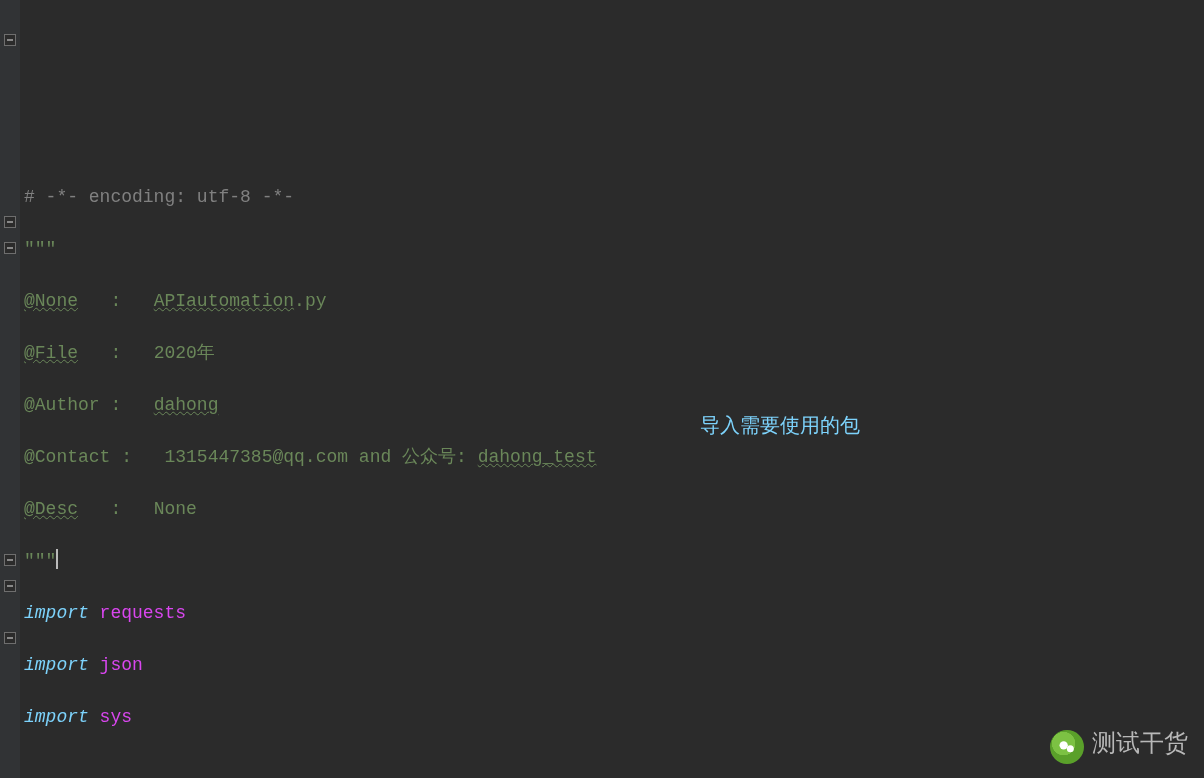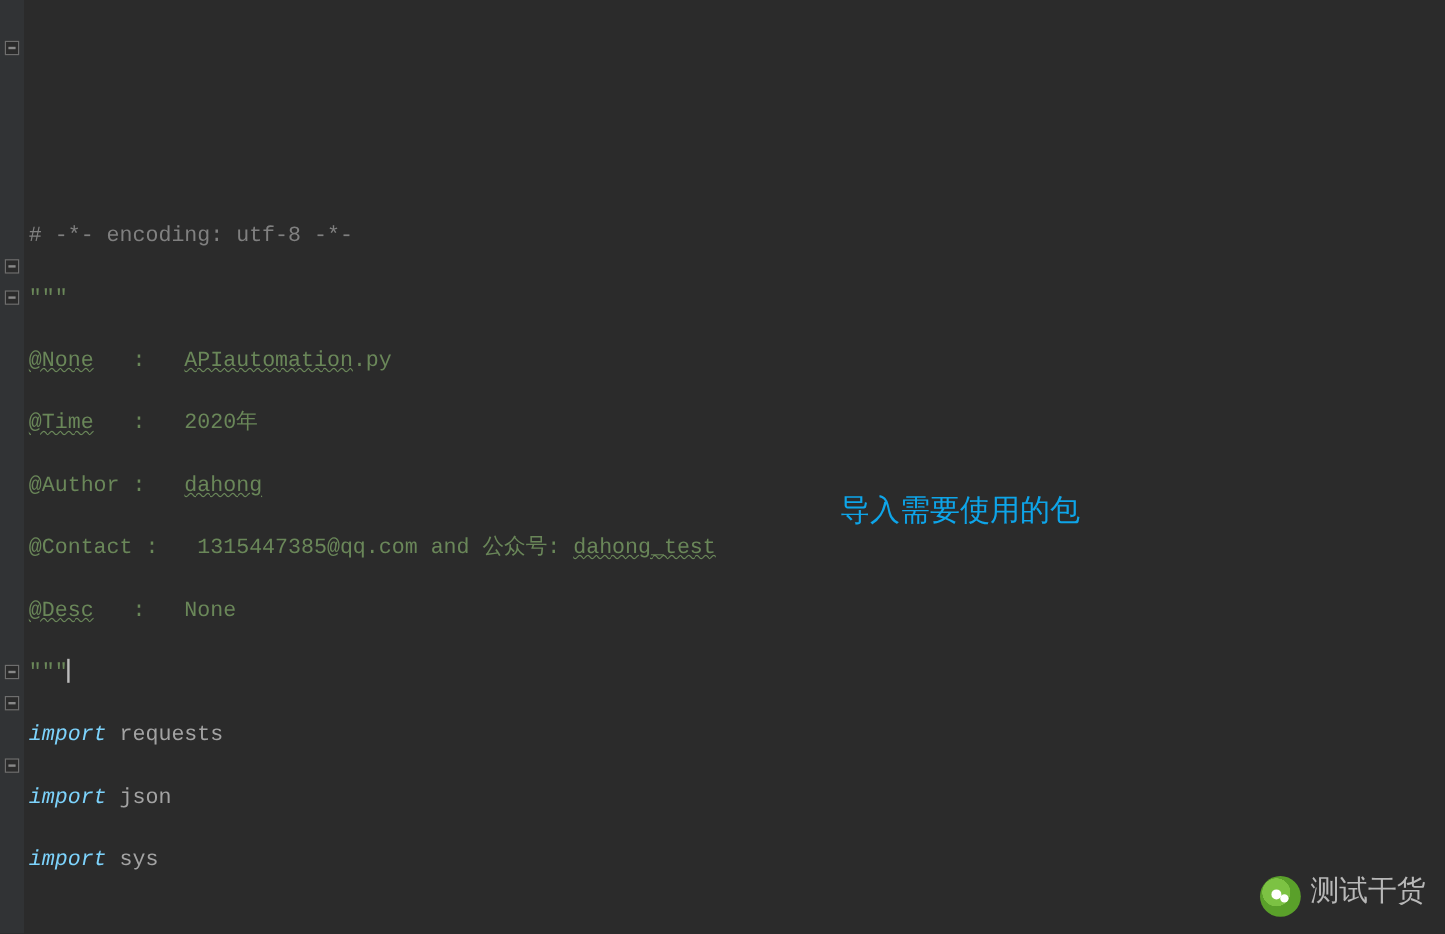--- a/index.html
+++ b/index.html
@@ -37,27 +37,27 @@
   }
   .fold::before {
     content: "";
     width: 6px; height: 2px;
     background: #888;
   }
   .line { min-height: 26px; }
   .c-comment { color: #808080; }
   .c-keyword { color: #7dd3fc; font-style: italic; }
   .c-str     { color: #6a8759; }
-  .c-white   { color: #a3a3a3; }
+  .c-white   { color: #d946ef; }
   .und-green { text-decoration: underline wavy #6a8759; text-decoration-thickness: 1px; }
   .annotation {
     position: absolute;
-    color: #0ea5e9;
+    color: #7dd3fc;
     font-family: sans-serif;
-    font-size: 25px;
+    font-size: 20px;
     font-weight: 400;
     left: 700px;
     top: 412px;
     white-space: nowrap;
   }
   .watermark {
     position: absolute;
     right: 16px;
     bottom: 14px;
     display: flex;
@@ -96,21 +96,21 @@
   <div class="fold" style="top:242px"></div>
   <div class="fold" style="top:554px"></div>
   <div class="fold" style="top:580px"></div>
   <div class="fold" style="top:632px"></div>
 </div>
 
 <div class="editor">
 <div class="line"><span class="c-comment"># -*- encoding: utf-8 -*-</span></div>
 <div class="line"><span class="c-str">"""</span></div>
 <div class="line"><span class="c-str und-green">@None</span><span class="c-str">   :   </span><span class="c-str und-green">APIautomation</span><span class="c-str">.py</span></div>
-<div class="line"><span class="c-str und-green">@Time</span><span class="c-str">   :   2020年</span></div>
+<div class="line"><span class="c-str und-green">@File</span><span class="c-str">   :   2020年</span></div>
 <div class="line"><span class="c-str">@Author :   </span><span class="c-str und-green">dahong</span></div>
 <div class="line"><span class="c-str">@Contact :   1315447385@qq.com and 公众号: </span><span class="c-str und-green">dahong_test</span></div>
 <div class="line"><span class="c-str und-green">@Desc</span><span class="c-str">   :   None</span></div>
 <div class="line"><span class="c-str">"""</span><span class="cursor"></span></div>
 <div class="line"><span class="c-keyword">import</span><span class="c-white"> requests</span></div>
 <div class="line"><span class="c-keyword">import</span><span class="c-white"> json</span></div>
 <div class="line"><span class="c-keyword">import</span><span class="c-white"> sys</span></div>
 
 
 

